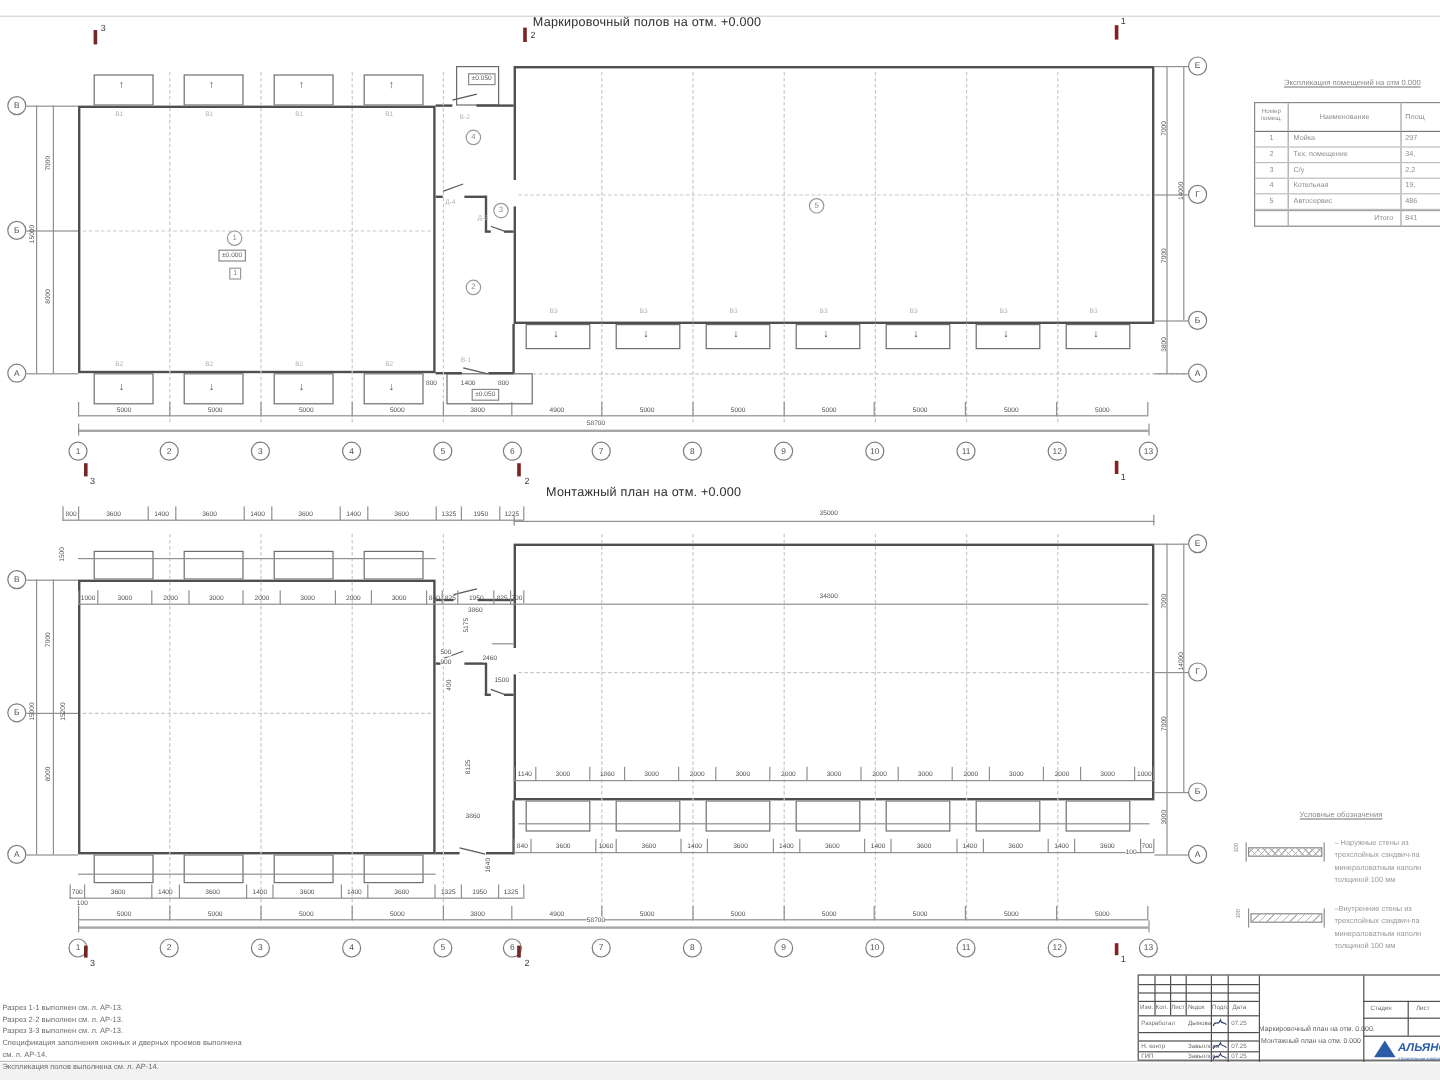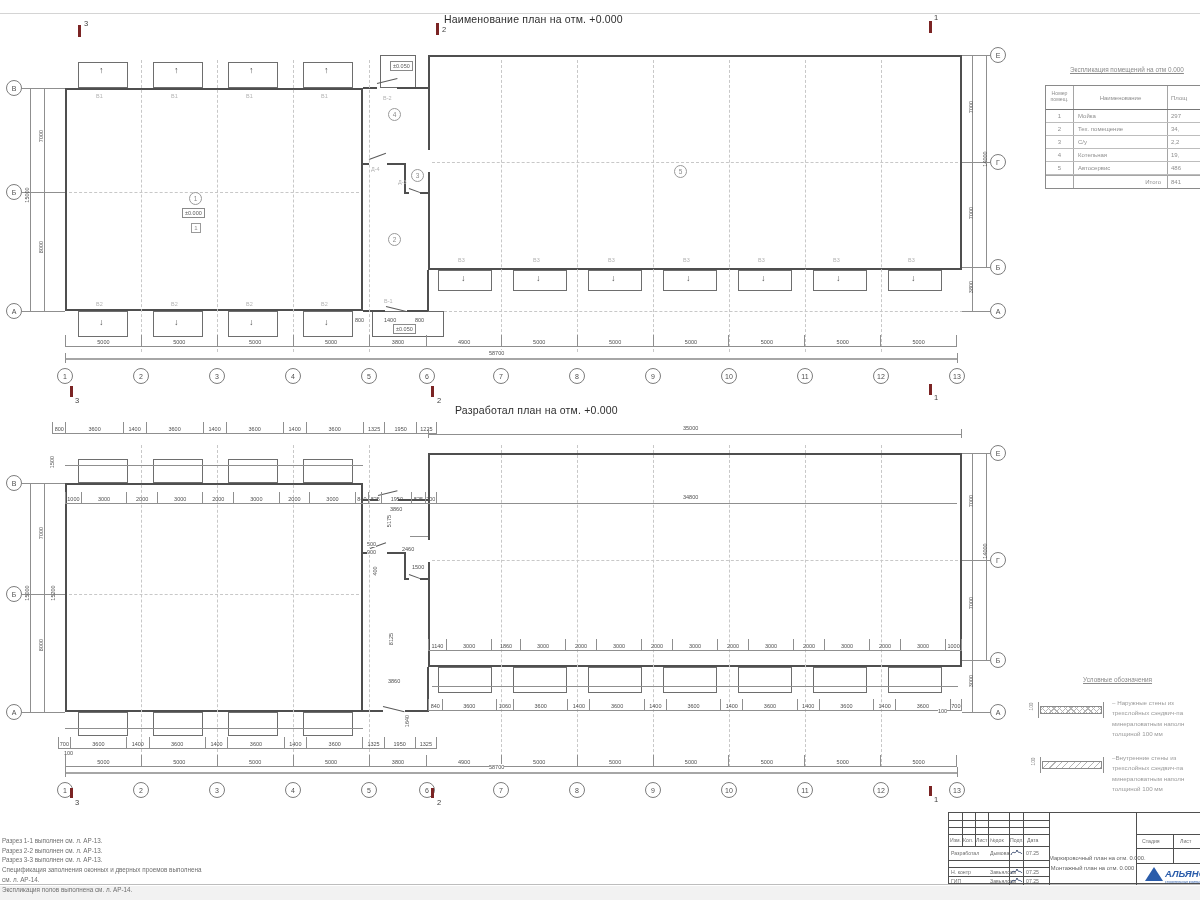--- a/index.html
+++ b/index.html
@@ -63,21 +63,21 @@
 .logo-sub{position:absolute;font-size:3.6px;color:#2a5caa;white-space:nowrap}
 .strip{position:absolute;left:0;width:1200px}
 </style>
 </head>
 <body>
 
 <i class="hl strip" style="top:13px;background:#d4d4d4"></i>
 <i class="hl strip" style="top:884px;background:#bdbdbd"></i>
 <div class="strip" style="top:886px;height:14px;background:#f2f2f2;position:absolute"></div>
 
-<div class="ptitle" style="left:444px;top:13px">Наименование план на отм. +0.000</div>
+<div class="ptitle" style="left:444px;top:13px">Маркировочный полов на отм. +0.000</div>
 
 <i class="smk" style="left:78px;top:25px;height:12px"></i>
 <span class="snum" style="left:84px;top:20px">3</span>
 <i class="smk" style="left:436px;top:23px;height:12px"></i>
 <span class="snum" style="left:442px;top:26px">2</span>
 <i class="smk" style="left:929px;top:21px;height:12px"></i>
 <span class="snum" style="left:934px;top:14px">1</span>
 
 <div class="bld" style="left:65px;top:88px;width:298px;height:223px"></div>
 <div class="bld" style="left:428px;top:55px;width:534px;height:215px"></div>
@@ -259,21 +259,21 @@
 <i class="hl" style="left:962px;top:311px;width:28px"></i>
 <span class="rot" style="left:956px;top:104px">7000</span>
 <span class="rot" style="left:956px;top:210px">7000</span>
 <span class="rot" style="left:970px;top:156px">14000</span>
 <span class="rot" style="left:956px;top:284px">3800</span>
 <div class="bub" style="left:990px;top:47px">Е</div>
 <div class="bub" style="left:990px;top:154px">Г</div>
 <div class="bub" style="left:990px;top:259px">Б</div>
 <div class="bub" style="left:990px;top:303px">А</div>
 
-<div class="ptitle" style="left:455px;top:404px">Разработал план на отм. +0.000</div>
+<div class="ptitle" style="left:455px;top:404px">Монтажный план на отм. +0.000</div>
 
 <div class="bld" style="left:65px;top:483px;width:298px;height:229px"></div>
 <div class="bld" style="left:428px;top:453px;width:534px;height:214px"></div>
 <i class="vl2" style="left:427px;top:667px;height:45px"></i>
 <i class="hl2" style="left:363px;top:499px;width:15px"></i>
 <i class="hl2" style="left:398px;top:499px;width:30px"></i>
 <i class="leaf" style="left:378px;top:495px;width:20px;transform:rotate(-14deg)"></i>
 <i class="hl2" style="left:363px;top:710px;width:20px"></i>
 <i class="hl2" style="left:405px;top:710px;width:23px"></i>
 <i class="leaf" style="left:383px;top:706px;width:22px;transform:rotate(14deg)"></i>

